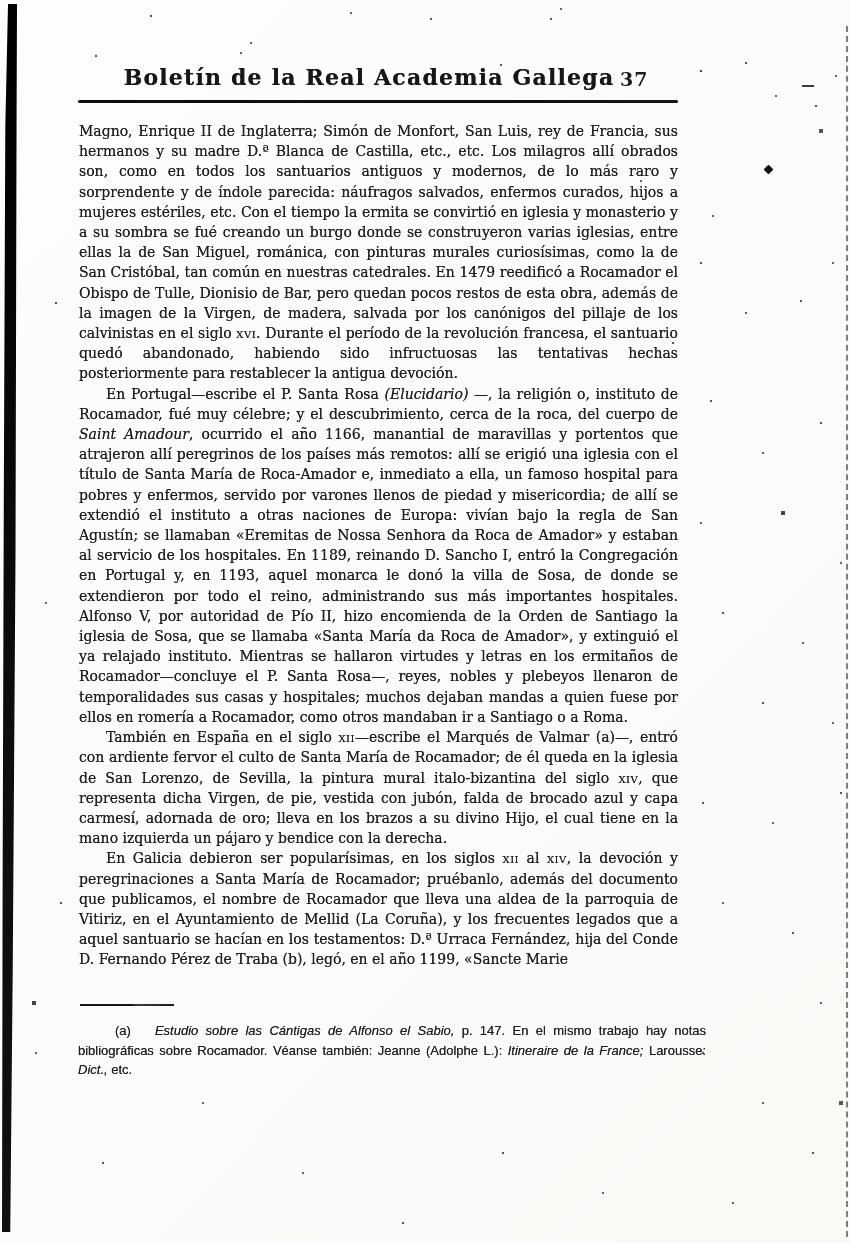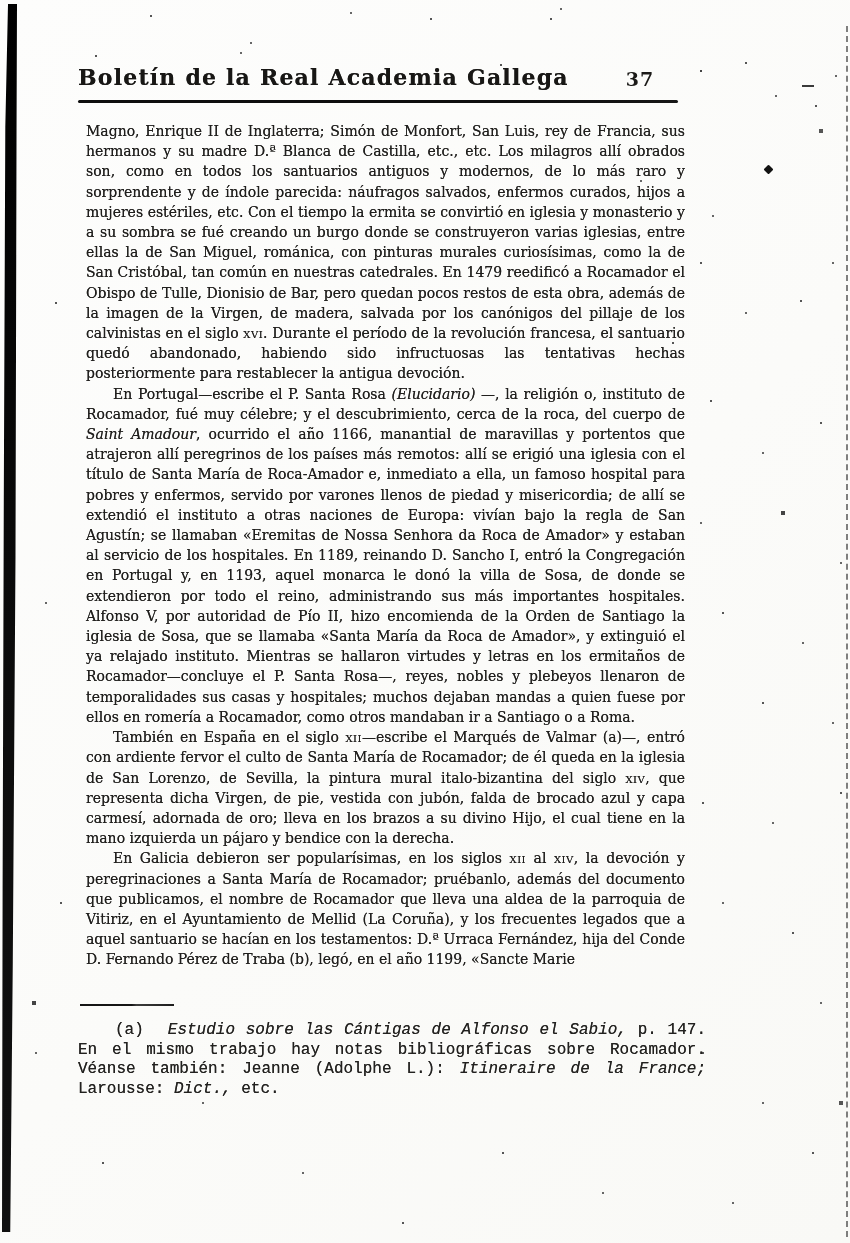--- a/index.html
+++ b/index.html
@@ -52,60 +52,61 @@
   .speck-diamond{
     position:absolute;left:765px;top:166px;width:7px;height:7px;
     background:#121212;transform:rotate(45deg);border-radius:1px;
   }
   .dash-mark{
     position:absolute;left:802px;top:85px;width:12px;height:2px;background:#3a3a3a;
   }
 
   
   .head-title{
-    position:absolute;left:78px;top:64px;width:600px;
+    position:absolute;left:69px;top:64px;width:600px;
+    text-align:center;
     font-family:"DejaVu Serif", serif;
     font-weight:bold;font-size:22px;letter-spacing:1.2px;
     color:#181715;
     text-shadow:0 0 .5px rgba(24,23,21,.8);
   }
   .head-page{
-    position:absolute;left:620px;top:68px;width:40px;text-align:center;
+    position:absolute;left:620px;top:68px;width:40px;text-align:left;
     font-family:"DejaVu Serif", serif;font-size:19px;font-weight:bold;
     letter-spacing:1px;color:#1b1a18;
   }
   .head-rule{
     position:absolute;left:78px;top:100px;width:600px;height:3px;
     background:linear-gradient(to right,#0e0e0e 0 70%,#161616 100%);
     border-radius:2px;
   }
 
   
   .body-text{
-    position:absolute;left:86px;top:121px;width:599px;
+    position:absolute;left:79px;top:121px;width:599px;
     font-family:"DejaVu Serif", serif;
     font-size:14px;line-height:20.2px;
     text-align:justify;
     color:#201f1d;
     text-shadow:0 0 .4px rgba(32,31,29,.85);
   }
   .body-text p{margin:0;}
   .body-text p.indent{text-indent:27px;}
   .it{font-style:italic;margin-top:16px;}
   .sc{font-variant:small-caps;letter-spacing:.5px;}
 
   
   .foot-rule{
     position:absolute;left:80px;top:1004px;width:94px;height:2px;
     background:linear-gradient(to right,#151515 0 55%,#3d3d3d 60%,#1c1c1c 100%);
   }
   .footnotes{
     position:absolute;left:78px;top:1021px;width:628px;
-    font-family:Liberation Mono, monospace;
-    font-size:16px;line-height:19.6px;
+    font-family:Liberation Sans, sans-serif;
+    font-size:13px;line-height:19.6px;
     text-align:justify;color:#22211f;
     text-shadow:0 0 .35px rgba(34,33,31,.8);
   }
   .footnotes p{margin:0;text-indent:37px;}
   .fn-label{margin-right:24px;}
 </style>
 </head>
 <body>
 
 <div class="page">

